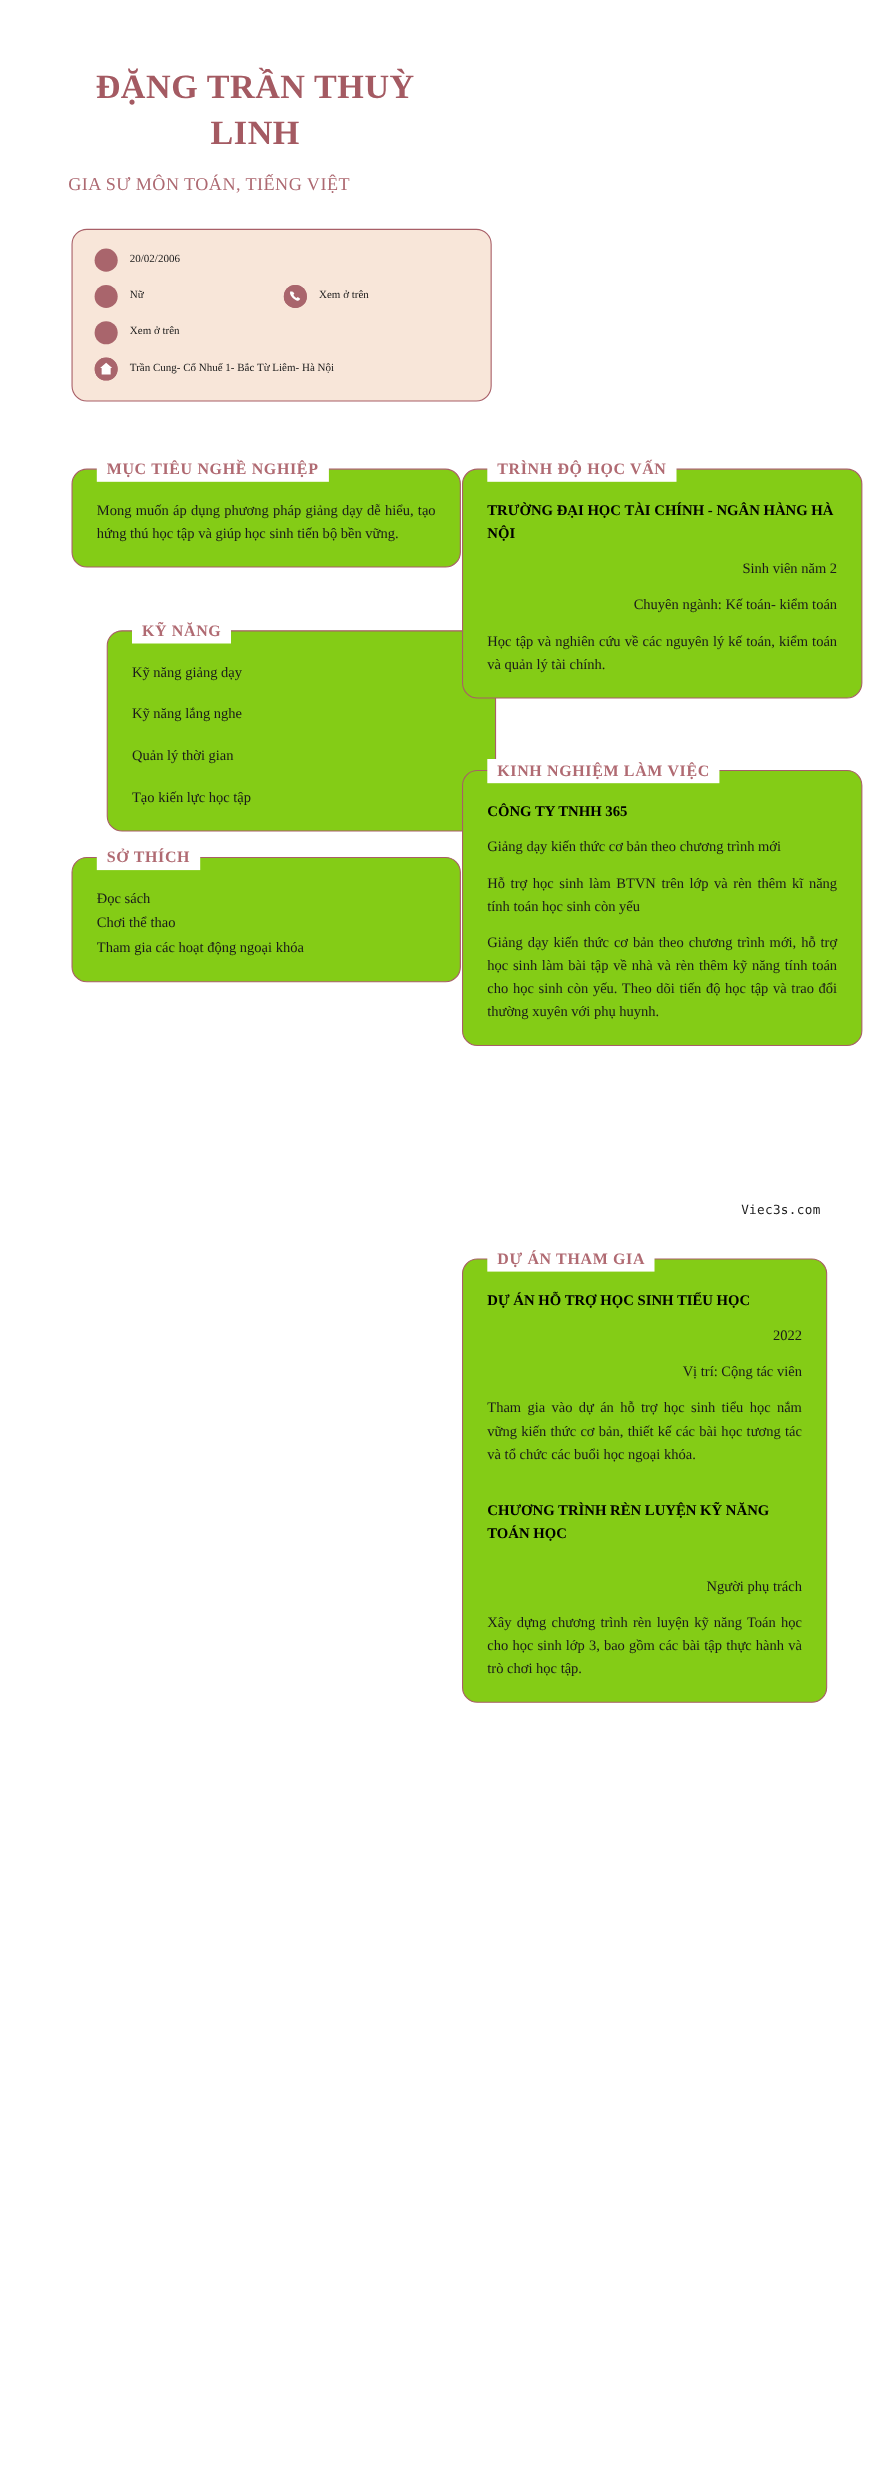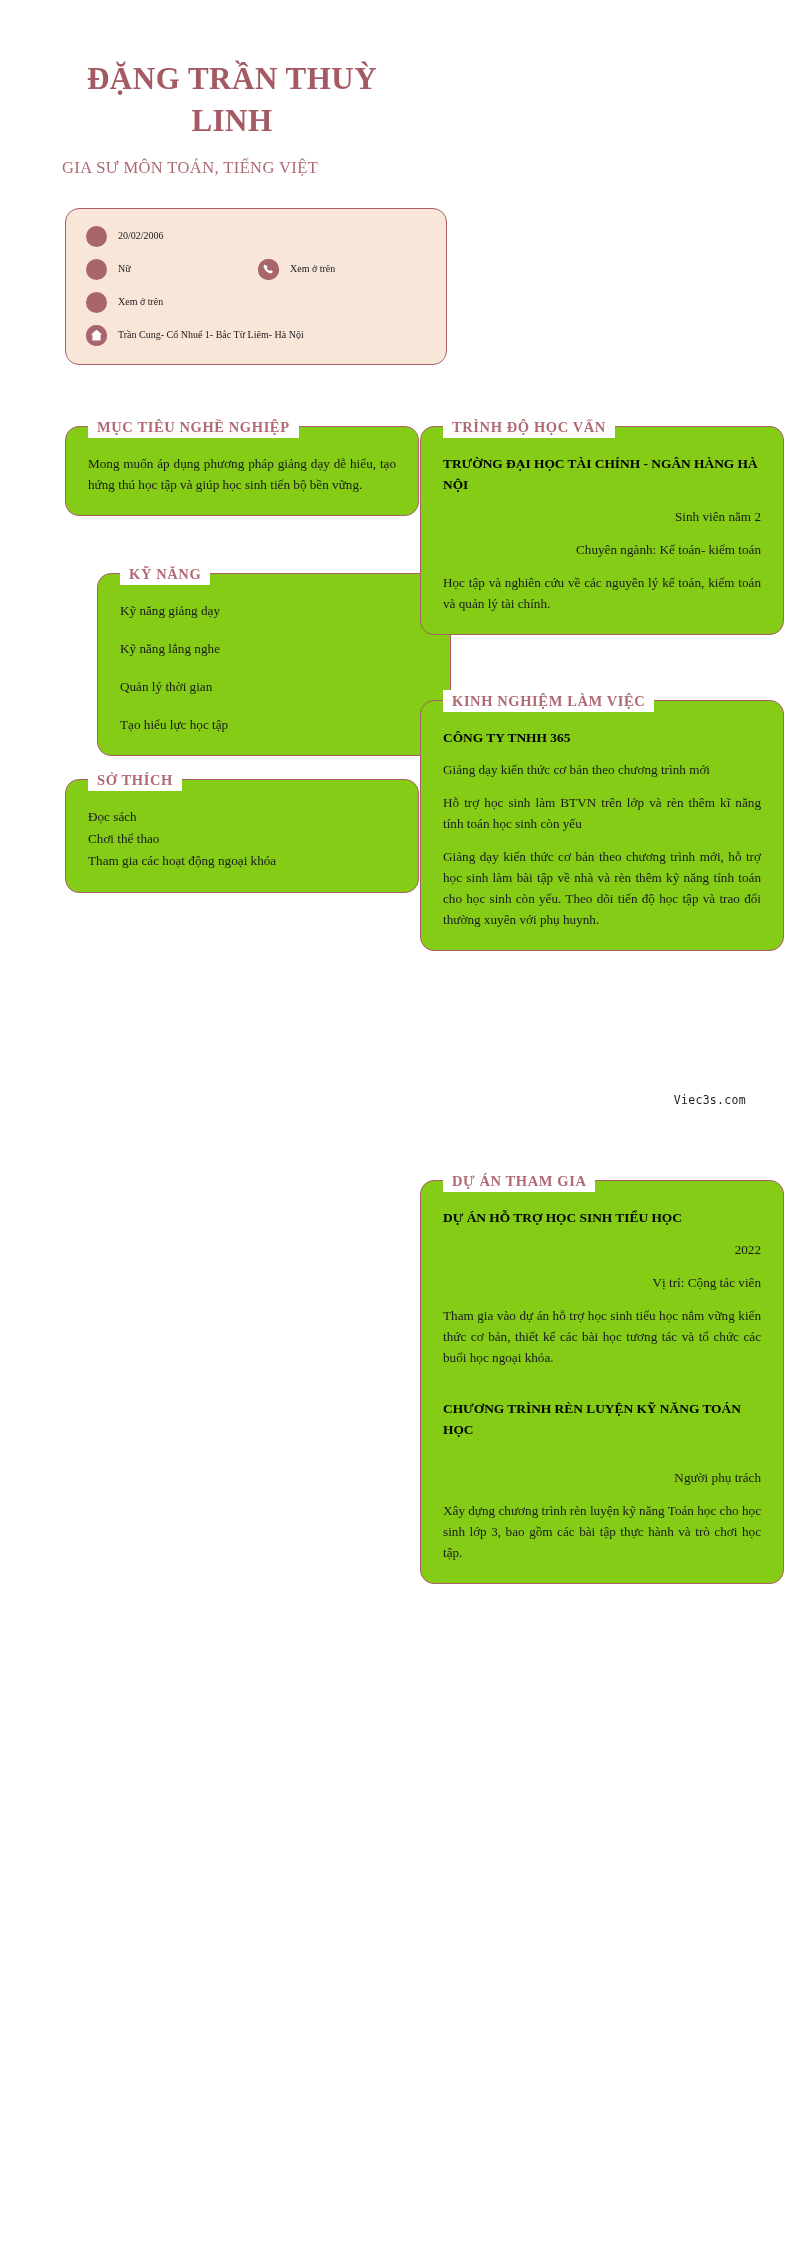--- a/index.html
+++ b/index.html
@@ -158,21 +158,21 @@
     letter-spacing: 0.3px;
     color: #1d1d1d;
   }
 
   
   #sec-objective { left: 65px;  top: 426px;  width: 354px; }
   #sec-skills    { left: 65px;  top: 573px;  width: 354px; margin-left: 32px; }
   #sec-hobbies   { left: 65px;  top: 779px;  width: 354px; }
   #sec-education { left: 420px; top: 426px;  width: 364px; }
   #sec-experience{ left: 420px; top: 700px;  width: 364px; }
-  #sec-projects  { left: 420px; top: 1180px; width: 364px; }
+  #sec-projects  { left: 420px; top: 1144px; width: 332px; }
 </style>
 </head>
 <body>
 
 <div class="page">
 
   <div class="header">
     <h1 class="cv-name">ĐẶNG TRẦN THUỲ LINH</h1>
     <div class="cv-role">GIA SƯ MÔN TOÁN, TIẾNG VIỆT</div>
   </div>
@@ -223,21 +223,21 @@
       <p class="para">Mong muốn áp dụng phương pháp giảng dạy dễ hiểu, tạo hứng thú học tập và giúp học sinh tiến bộ bền vững.</p>
     </div>
   </div>
 
   <div class="sec" id="sec-skills">
     <div class="sec-title">KỸ NĂNG</div>
     <div class="sec-body">
       <div class="list-item">Kỹ năng giảng dạy</div>
       <div class="list-item">Kỹ năng lắng nghe</div>
       <div class="list-item">Quản lý thời gian</div>
-      <div class="list-item">Tạo hiểu lực học tập</div>
+      <div class="list-item">Tạo kiến lực học tập</div>
     </div>
   </div>
 
   <div class="sec" id="sec-hobbies">
     <div class="sec-title">SỞ THÍCH</div>
     <div class="sec-body">
       <div class="list-tight">Đọc sách</div>
       <div class="list-tight">Chơi thể thao</div>
       <div class="list-tight">Tham gia các hoạt động ngoại khóa</div>
     </div>

